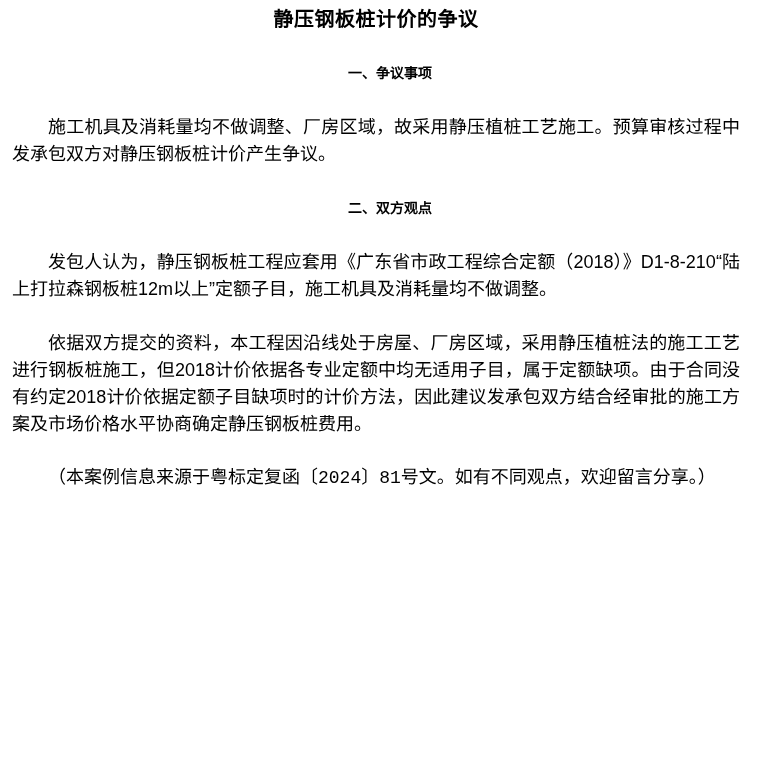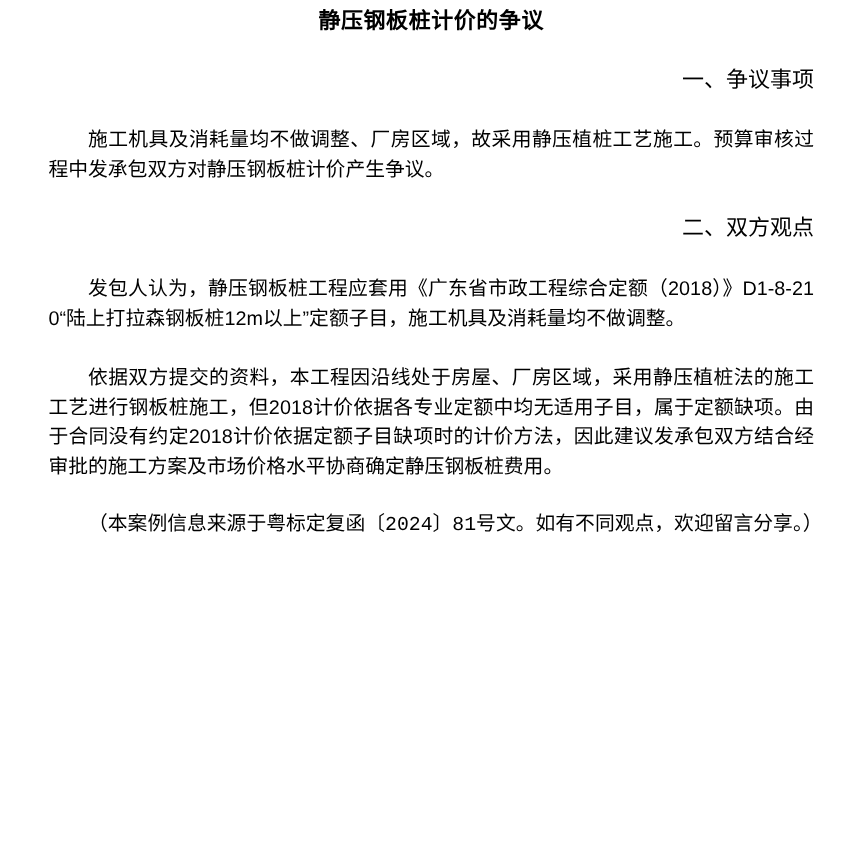--- a/index.html
+++ b/index.html
@@ -10,46 +10,46 @@
   body {
     width: 768px;
     height: 770px;
     overflow: hidden;
     color: #000000;
     font-family: "Liberation Sans", "DejaVu Sans", sans-serif;
   }
   .page {
     box-sizing: border-box;
     width: 768px;
-    padding: 5px 28px 0 44px;
+    padding: 5px 28px 0 12px;
   }
   .doc-title {
     margin: 0 0 27px 0;
     font-size: 20px;
     font-weight: bold;
     line-height: 28px;
     text-align: center;
     letter-spacing: 0.5px;
   }
   .para {
     margin: 0 0 27px 0;
     font-size: 18px;
     line-height: 27px;
     text-indent: 2em;
     text-align: justify;
     text-justify: inter-ideograph;
     word-break: break-all;
   }
   .heading {
     margin: 0 0 27px 0;
-    font-size: 20px;
-    font-weight: normal;
+    font-size: 14px;
+    font-weight: bold;
     line-height: 27px;
     text-indent: 2em;
-    text-align: right;
+    text-align: center;
   }
   .source-note {
     text-align: left;
     font-family: Liberation Mono, monospace;
   }
 </style>
 </head>
 <body>
 
 <div class="page">

